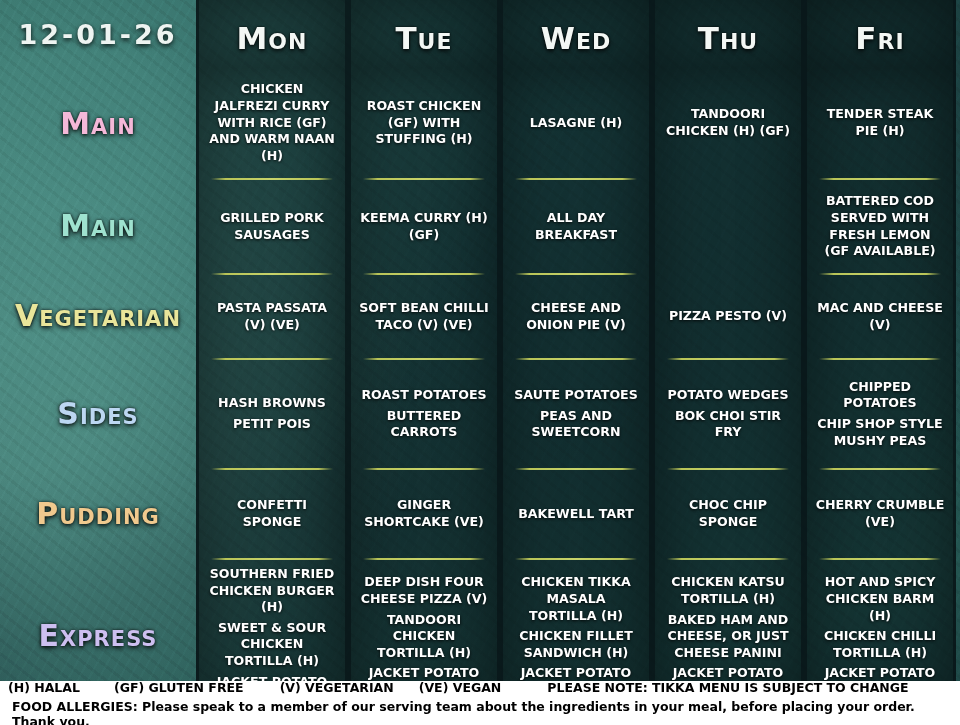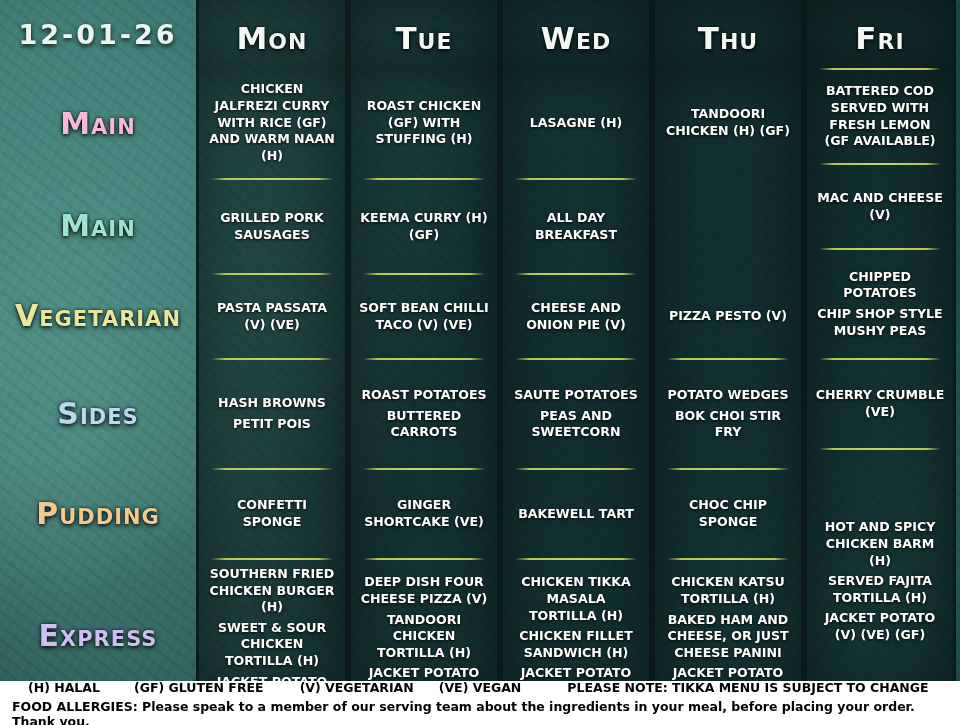--- a/index.html
+++ b/index.html
@@ -113,21 +113,21 @@
     position:absolute;left:0;bottom:0;width:960px;height:44px;
     background:#ffffff;
     color:#000;
     font-size:12.5px;font-weight:bold;
     display:flex;flex-direction:column;justify-content:center;
     box-sizing:border-box;
     padding:2px 8px 0 8px;
   }
   .footrow1{display:flex;align-items:center;width:100%;}
   .footrow1 .fi{white-space:nowrap;}
-  .f1{margin-left:20px;}
+  .f1{margin-left:0;}
   .f2{margin-left:34px;}
   .f3{margin-left:36px;}
   .f4{margin-left:25px;}
   .f5{margin-left:46px;}
   .footrow2{margin-top:4px;padding-left:4px;}
 </style>
 </head>
 <body>
 
 <div class="bg"></div>
@@ -290,41 +290,44 @@
         <div class="cell" style="flex:1 1 auto">
           <div class="item">CHICKEN KATSU TORTILLA (H)</div>
           <div class="item">BAKED HAM AND CHEESE, OR JUST CHEESE PANINI</div>
           <div class="item">JACKET POTATO (V) (VE) (GF)</div>
         </div>
       </div>
     </div>
 
     <div class="col-panel">
       <div class="cells">
+        <div class="cell" style="flex:0 0 110px">
+          <div class="item">TENDER STEAK PIE (H)</div>
+        </div>
         <div class="sep"></div>
         <div class="cell" style="flex:0 0 93px">
           <div class="item">BATTERED COD SERVED WITH FRESH LEMON (GF AVAILABLE)</div>
         </div>
         <div class="sep"></div>
         <div class="cell" style="flex:0 0 83px">
           <div class="item">MAC AND CHEESE (V)</div>
         </div>
         <div class="sep"></div>
         <div class="cell" style="flex:0 0 108px">
           <div class="item">CHIPPED POTATOES</div>
           <div class="item">CHIP SHOP STYLE MUSHY PEAS</div>
         </div>
         <div class="sep"></div>
         <div class="cell" style="flex:0 0 88px">
           <div class="item">CHERRY CRUMBLE (VE)</div>
         </div>
         <div class="sep"></div>
         <div class="cell" style="flex:1 1 auto">
           <div class="item">HOT AND SPICY CHICKEN BARM (H)</div>
-          <div class="item">SERVED FAJITA TORTILLA (H)</div>
+          <div class="item">CHICKEN CHILLI TORTILLA (H)</div>
           <div class="item">JACKET POTATO (V) (VE) (GF)</div>
         </div>
       </div>
     </div>
 
   </div>
 
   <div class="footer">
     <div class="footrow1">
       <div class="fi f1">(H) HALAL</div>

